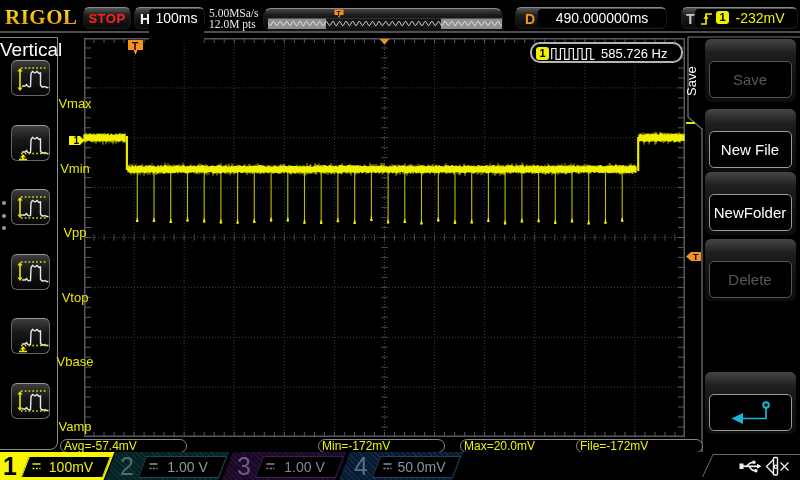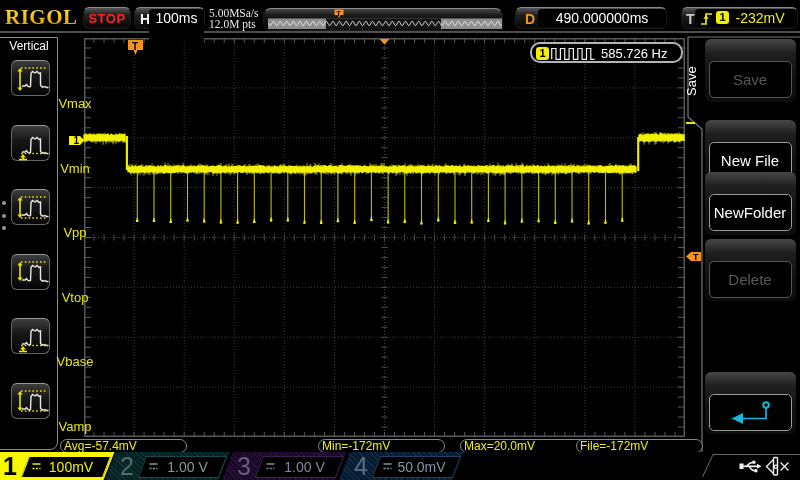--- a/index.html
+++ b/index.html
@@ -30,21 +30,21 @@
 #tblk { left:681px; width:117px; }
 #tblk .t { position:absolute; left:4px; top:3px; color:#ccc; font-size:14px; font-weight:bold; }
 #tblk .val { position:absolute; left:13px; top:1.5px; width:102px; height:18px; background:#000; border-radius:4px; }
 #tblk .one { position:absolute; left:34px; top:3px; width:13px; height:13px; background:#f0f000;
   border-radius:3px; color:#000; font-weight:bold; font-size:11px; text-align:center; line-height:13px; }
 #tblk .lv { position:absolute; left:48px; top:2.5px; width:60px; color:#f0f000; font-size:14px; text-align:center; }
 
 
 #lmenu { position:absolute; left:-6px; top:37px; width:64px; height:413px;
   border:1px solid #8a8a8a; border-radius:0 0 8px 0; background:#000; }
-#ltitle { position:absolute; left:0; top:39px; width:58px; text-align:center; color:#fff; font-size:12px; }
+#ltitle { position:absolute; left:0; top:39px; width:58px; text-align:center; color:#fff; font-size:19px; }
 .lbtn { position:absolute; left:11px; width:39px; height:36px; border-radius:6px;
   background:linear-gradient(180deg,#3e3e3e 0%,#181818 40%,#050505 100%);
   border:1px solid #666; border-top-color:#999; }
 .llab { position:absolute; left:0; width:62px; text-align:center; color:#e8e800; font-size:13px;margin-left:44px; }
 .ldot { position:absolute; left:2px; width:4px; height:4px; border-radius:2px; background:#999; }
 #savetab { position:absolute; left:682px; top:70px; width:28px; height:24px; color:#fff;
   font-size:13px; transform:rotate(-90deg); text-align:center; }
 .slot { position:absolute; left:705px; width:91px; height:62.5px; border-radius:6px;
   background:linear-gradient(180deg,#474747 0%,#1f1f1f 22%,#111111 60%,#0c0c0c 100%); }
 .rbtn { position:absolute; left:3.5px; top:22px; width:83px; height:37px; border-radius:5px;
@@ -185,21 +185,21 @@
       </svg></div>
 <div class="llab" style="top:418.5px">Vamp</div>
 <div class="ldot" style="top:201px"></div>
 <div class="ldot" style="top:213.5px"></div>
 <div class="ldot" style="top:226px"></div>
 
 <div id="savetab">Save</div>
 <div class="slot" style="top:39px">
       <div class="rbtn dis">Save</div>
     </div>
-<div class="slot" style="top:120px">
+<div class="slot" style="top:109px">
       <div class="rbtn en">New File</div>
     </div>
 <div class="slot" style="top:238.5px">
       <div class="rbtn dis">Delete</div>
     </div>
 <div class="slot" style="top:172px">
       <div class="rbtn en">NewFolder</div>
     </div>
 <div class="slot" style="top:371.5px">
       <div class="rbtn en" style="padding-top:0">

